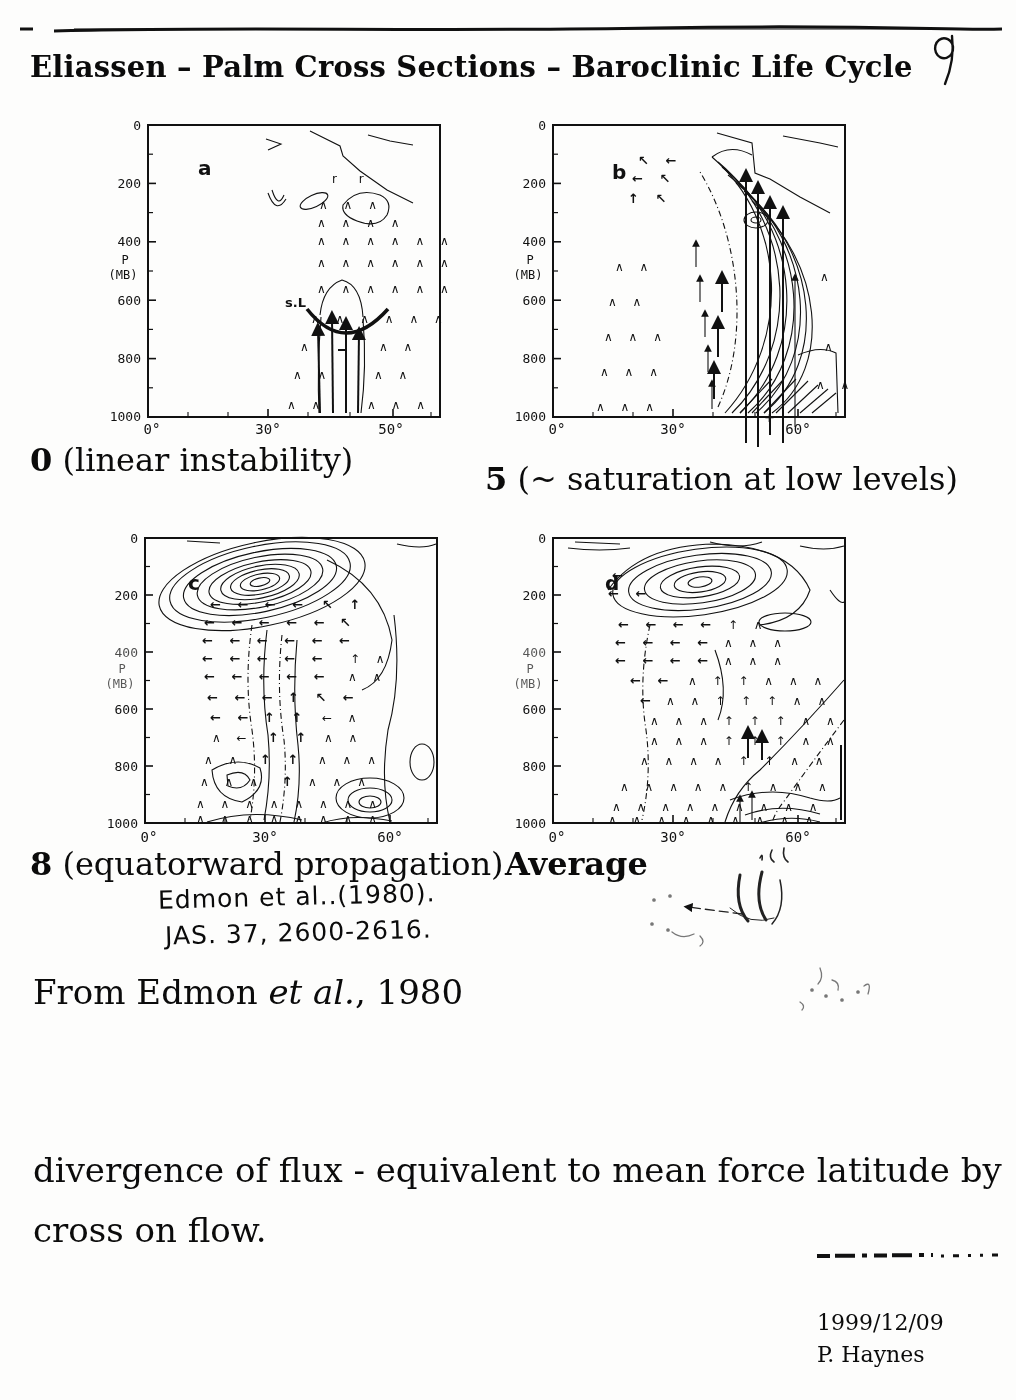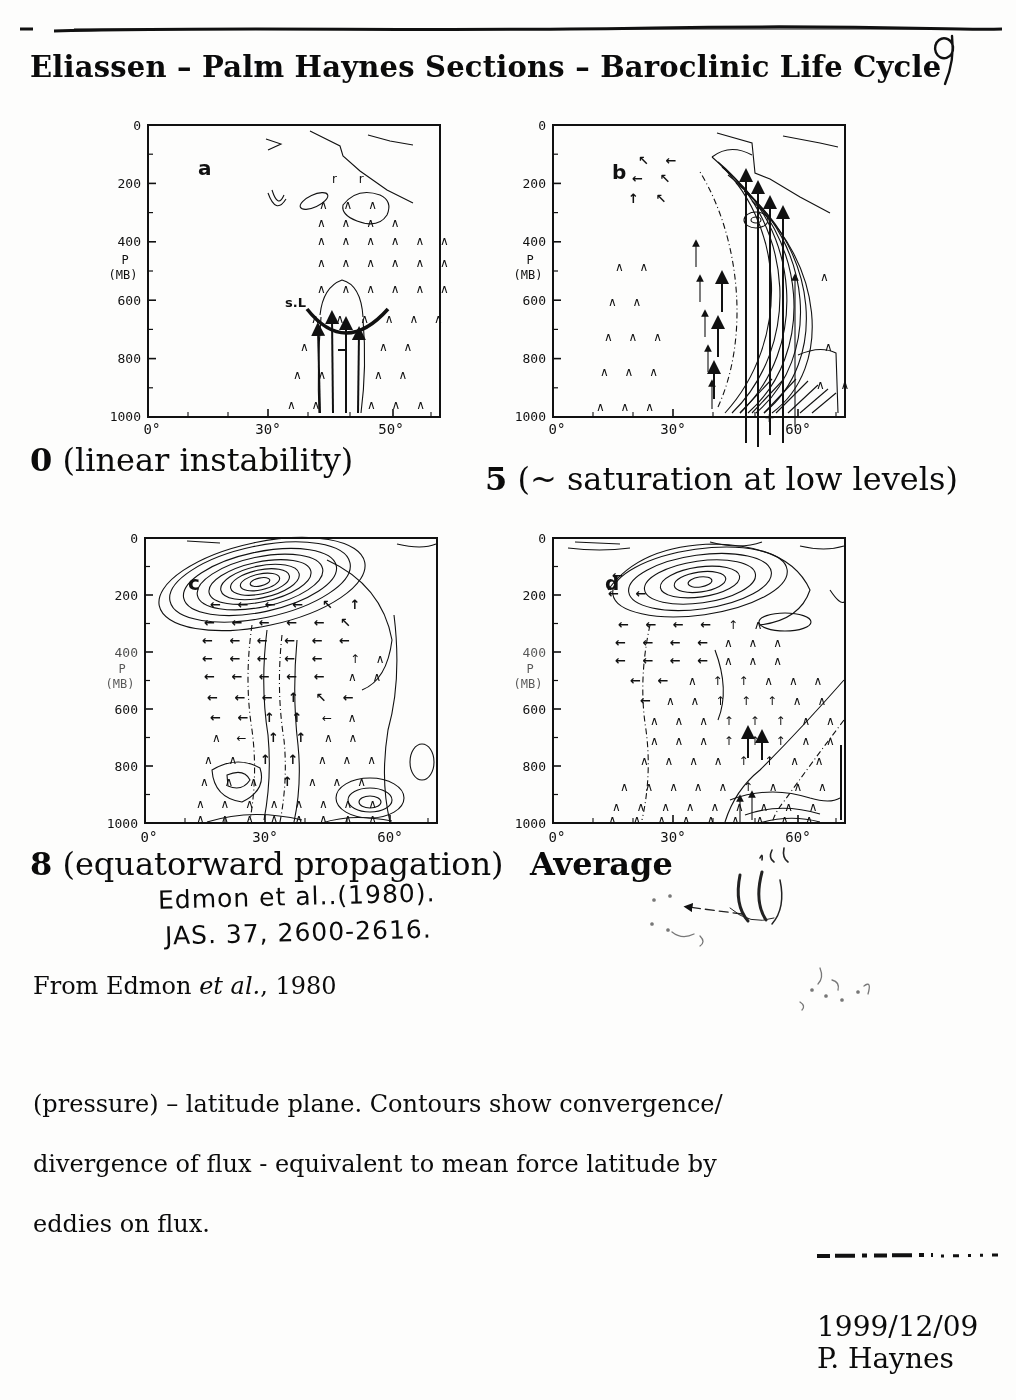--- a/index.html
+++ b/index.html
@@ -2,24 +2,24 @@
 <html><head>
 <meta charset="utf-8">
 <style>
   html,body{margin:0;padding:0;background:#888;}
   #page{position:relative;width:1016px;height:1400px;background:#fdfdfc;overflow:hidden;
         font-family:"DejaVu Serif",serif;color:#0b0b0b;}
   .abs{position:absolute;}
   .title{font-size:29px;font-weight:bold;letter-spacing:.2px;white-space:nowrap;}
   .cap{font-size:32px;white-space:nowrap;}
   .cap b{font-weight:bold;}
-  .body-line{font-size:24px;white-space:nowrap;}
+  .body-line{font-size:34px;white-space:nowrap;}
   .hand{font-family:"DejaVu Sans",sans-serif;font-size:25px;letter-spacing:1px;
         transform:rotate(-1.5deg);white-space:nowrap;}
-  .footer-line{font-size:28px;white-space:nowrap;}
+  .footer-line{font-size:22px;white-space:nowrap;}
   svg{display:block;}
   svg text{user-select:none;}
   .tick{font:13px "DejaVu Sans Mono",monospace;fill:#111;}
   .xtick{font:14px "DejaVu Sans Mono",monospace;fill:#111;}
   .plab{font:12px "DejaVu Sans Mono",monospace;fill:#111;}
   .pltr{font:bold 20px "DejaVu Sans",sans-serif;fill:#111;}
   .sl{font:bold 13px "DejaVu Sans",sans-serif;fill:#111;}
   .cv{fill:none;stroke:#111;stroke-width:1.1;}
   .cv2{stroke-width:2;}
   .thk{stroke-width:3.6;}
@@ -36,21 +36,21 @@
     <path d="M6,7 h13" stroke="#111" stroke-width="3" fill="none"></path>
     <path d="M40,9 C200,4 420,10 640,6 S940,9 988,7" stroke="#111" stroke-width="3" fill="none"></path>
     <path d="M60,7 H986" stroke="#111" stroke-width="1" fill="none"></path>
   </svg>
 
   <svg class="abs" style="left:925px;top:26px" width="44" height="66" aria-label="9">
     <path d="M14,14 a9,10 0 1 0 14,7 a9,10 0 0 0 -14,-7 M27,10 q3,24 -7,48" stroke="#111" stroke-width="2.4" fill="none" stroke-linecap="round"></path>
   </svg>
 
   <div class="abs title" style="left:30px;top:50px">
-    <span>Eliassen – Palm Haynes Sections – Baroclinic Life Cycle</span>
+    <span>Eliassen – Palm Cross Sections – Baroclinic Life Cycle</span>
   </div>
 
   <svg class="abs panel" style="left:95px;top:117px" width="355" height="332">
       <g stroke="#111" fill="none">
         <rect x="53" y="8" width="292" height="292" stroke-width="2"></rect>
         <line x1="53" y1="8" x2="61" y2="8" stroke-width="1.6"></line>
         <line x1="53" y1="66.4" x2="61" y2="66.4" stroke-width="1.6"></line>
         <line x1="53" y1="124.8" x2="61" y2="124.8" stroke-width="1.6"></line>
         <line x1="53" y1="183.2" x2="61" y2="183.2" stroke-width="1.6"></line>
         <line x1="53" y1="241.6" x2="61" y2="241.6" stroke-width="1.6"></line>
@@ -387,21 +387,21 @@
       <line class="cv cv2" x1="248" y1="228" x2="248" y2="202" marker-end="url(#ah)"></line>
       <line class="cv cv2" x1="262" y1="230" x2="262" y2="206" marker-end="url(#ah)"></line>
       <line class="cv" x1="240" y1="292" x2="240" y2="268" marker-end="url(#ah)"></line>
       <line class="cv" x1="252" y1="290" x2="252" y2="264" marker-end="url(#ah)"></line>
     </g>
   </svg>
 
   <div class="abs cap" style="left:30px;top:845px">
     <b>8</b><span> (equatorward propagation)</span>
   </div>
-  <div class="abs cap" style="left:530px;top:845px">
+  <div class="abs cap" style="left:505px;top:845px">
     <b>Average</b>
   </div>
 
   <div class="abs hand" style="left:158px;top:882px">Edmon et al..(1980).</div>
   <div class="abs hand" style="left:165px;top:918px">JAS. 37, 2600-2616.</div>
 
   <svg class="abs" style="left:612px;top:840px" width="330" height="180">
     <g fill="none" stroke="#222" stroke-linecap="round">
       <path d="M148,18 q3,-6 2,2" stroke-width="1.6"></path>
       <path d="M160,10 q-4,8 2,12" stroke-width="1.6"></path>
@@ -426,23 +426,22 @@
       <circle cx="230" cy="160" r="1.2" fill="#777"></circle>
         <circle cx="246" cy="152" r="1.2" fill="#777"></circle>
       <path d="M252,146 q8,-6 4,8"></path>
       <path d="M188,162 q6,4 2,8"></path>
     </g>
   </svg>
 
   <div class="abs body-line" style="left:33px;top:972px">
     <span>From Edmon </span><i>et al.</i><span>, 1980</span>
   </div>
-  <div class="abs body-line" style="left:33px;top:1090px">(pressure) – latitude plane.  Contours show convergence/</div>
   <div class="abs body-line" style="left:33px;top:1150px">divergence of flux - equivalent to mean force latitude by</div>
-  <div class="abs body-line" style="left:33px;top:1210px">eddies on flux.</div>
+  <div class="abs body-line" style="left:33px;top:1210px">cross on flow.</div>
 
   <svg class="abs" style="left:815px;top:1250px" width="190" height="12">
     <line x1="2" y1="6" x2="118" y2="5" stroke="#111" stroke-width="4" stroke-dasharray="13 5 20 7 5 7"></line>
     <line x1="126" y1="6" x2="184" y2="5" stroke="#111" stroke-width="3" stroke-dasharray="3 9 6 9 3 9"></line>
   </svg>
 
   <div class="abs footer-line" style="left:817px;top:1310px">1999/12/09</div>
   <div class="abs footer-line" style="left:817px;top:1342px">P. Haynes</div>
 
 </div>

